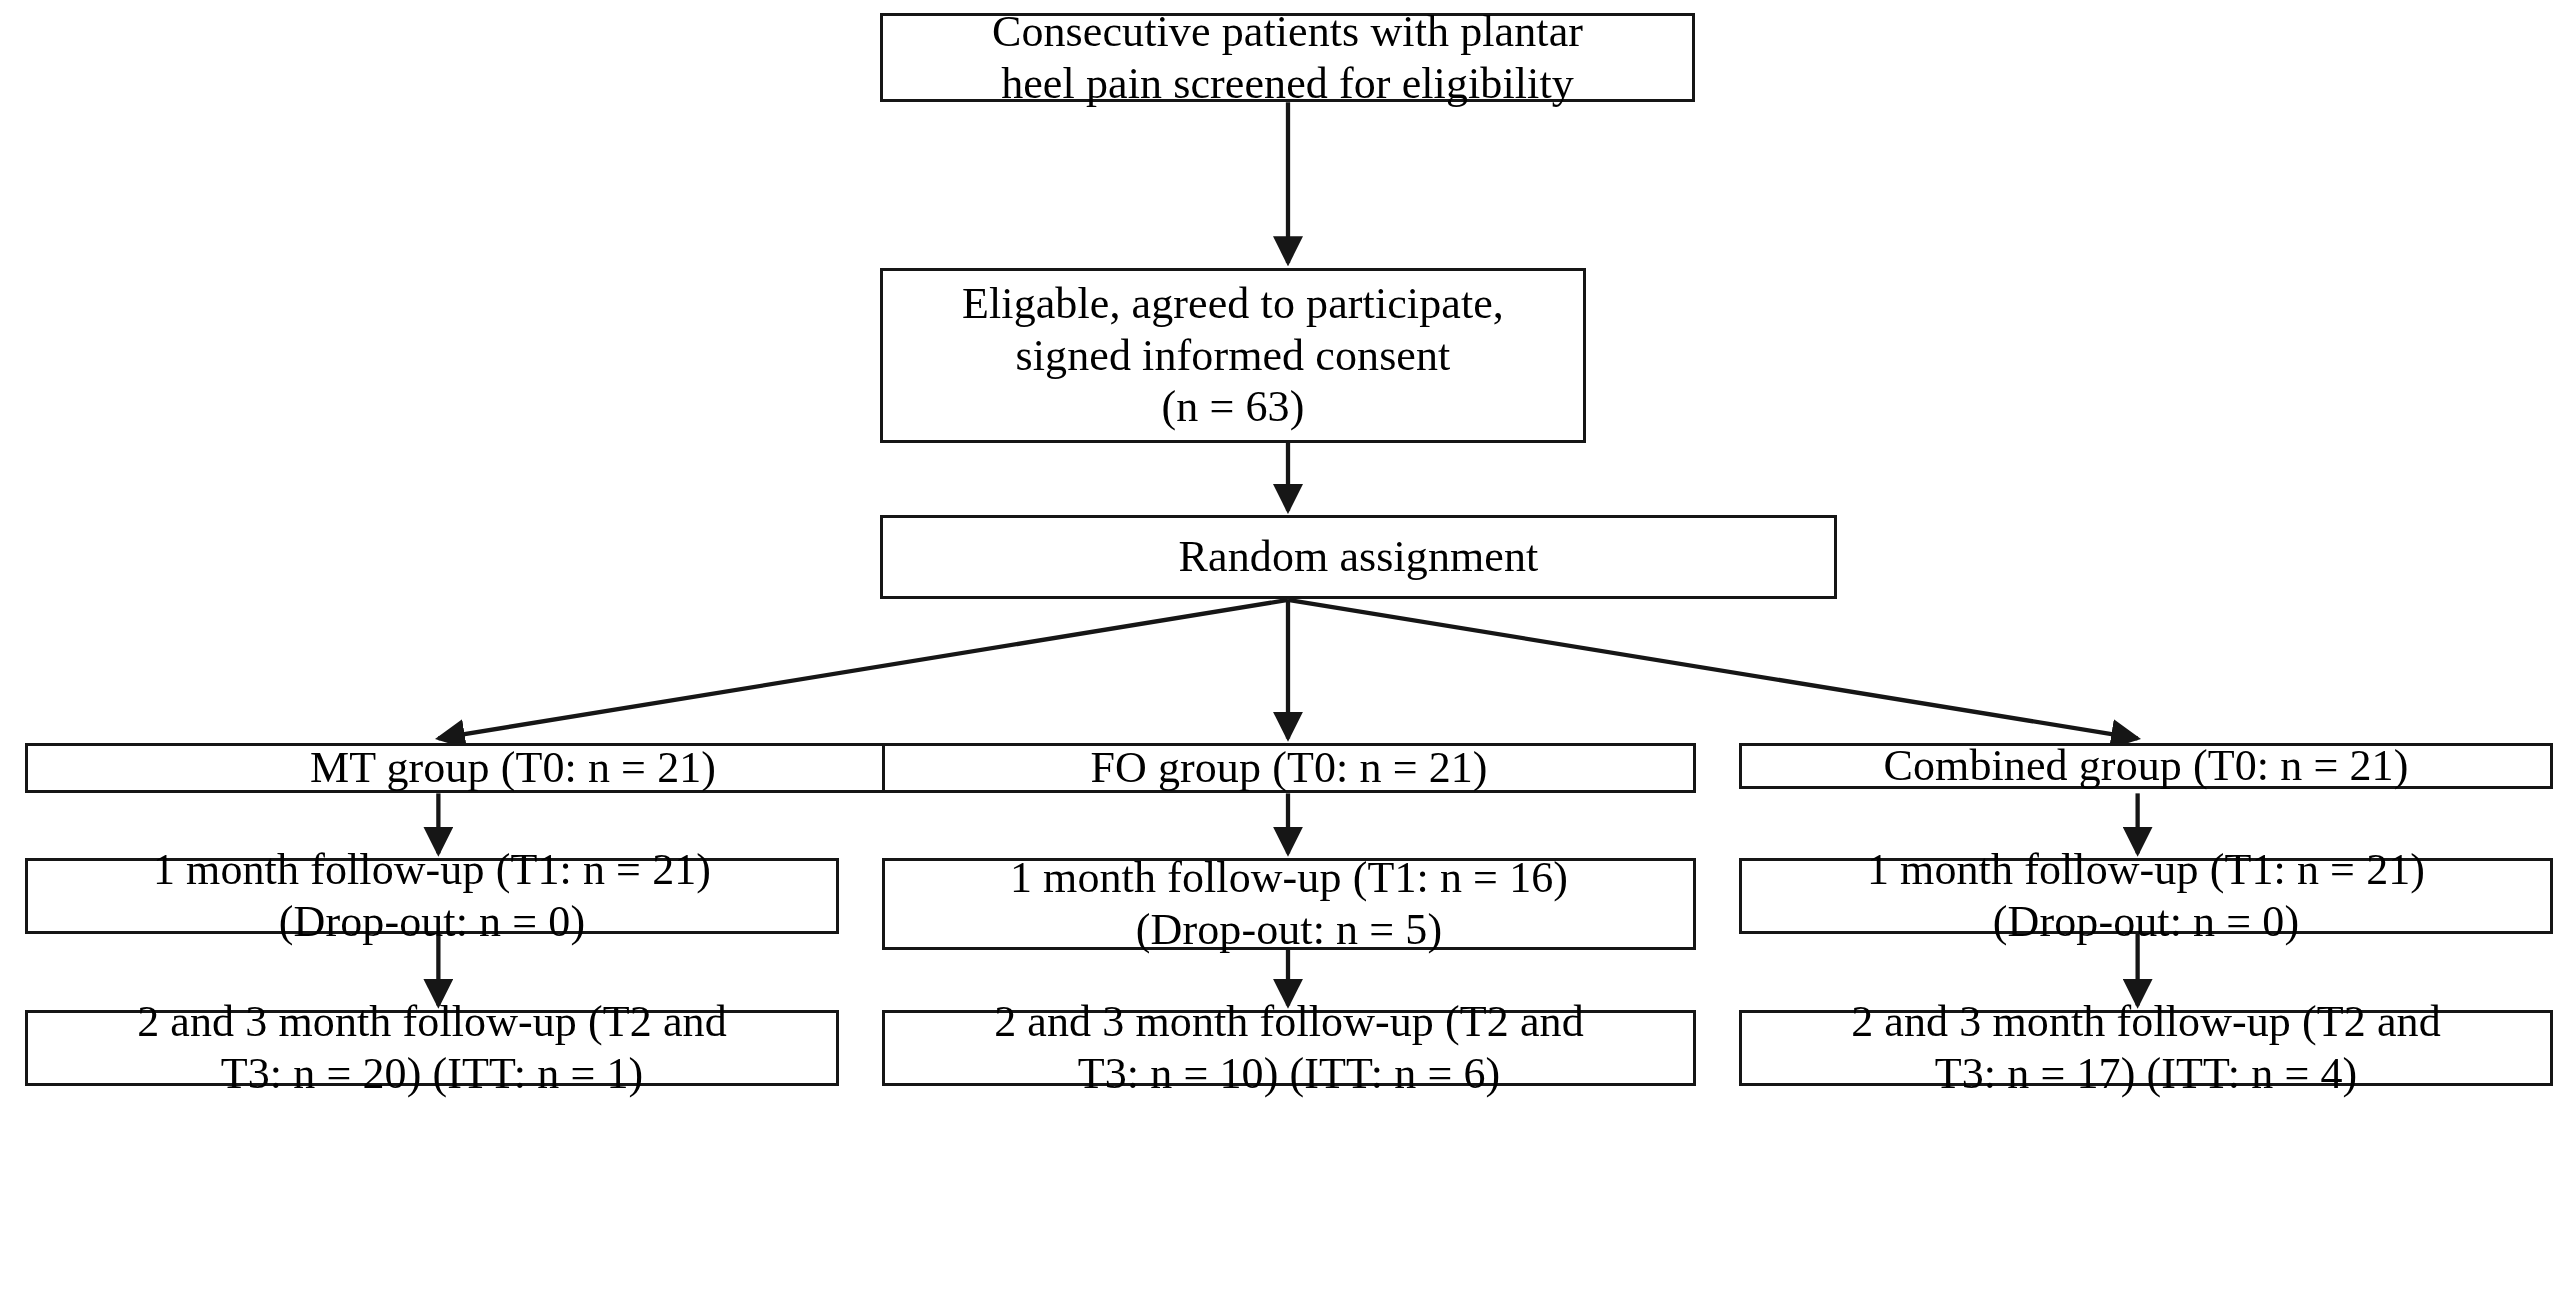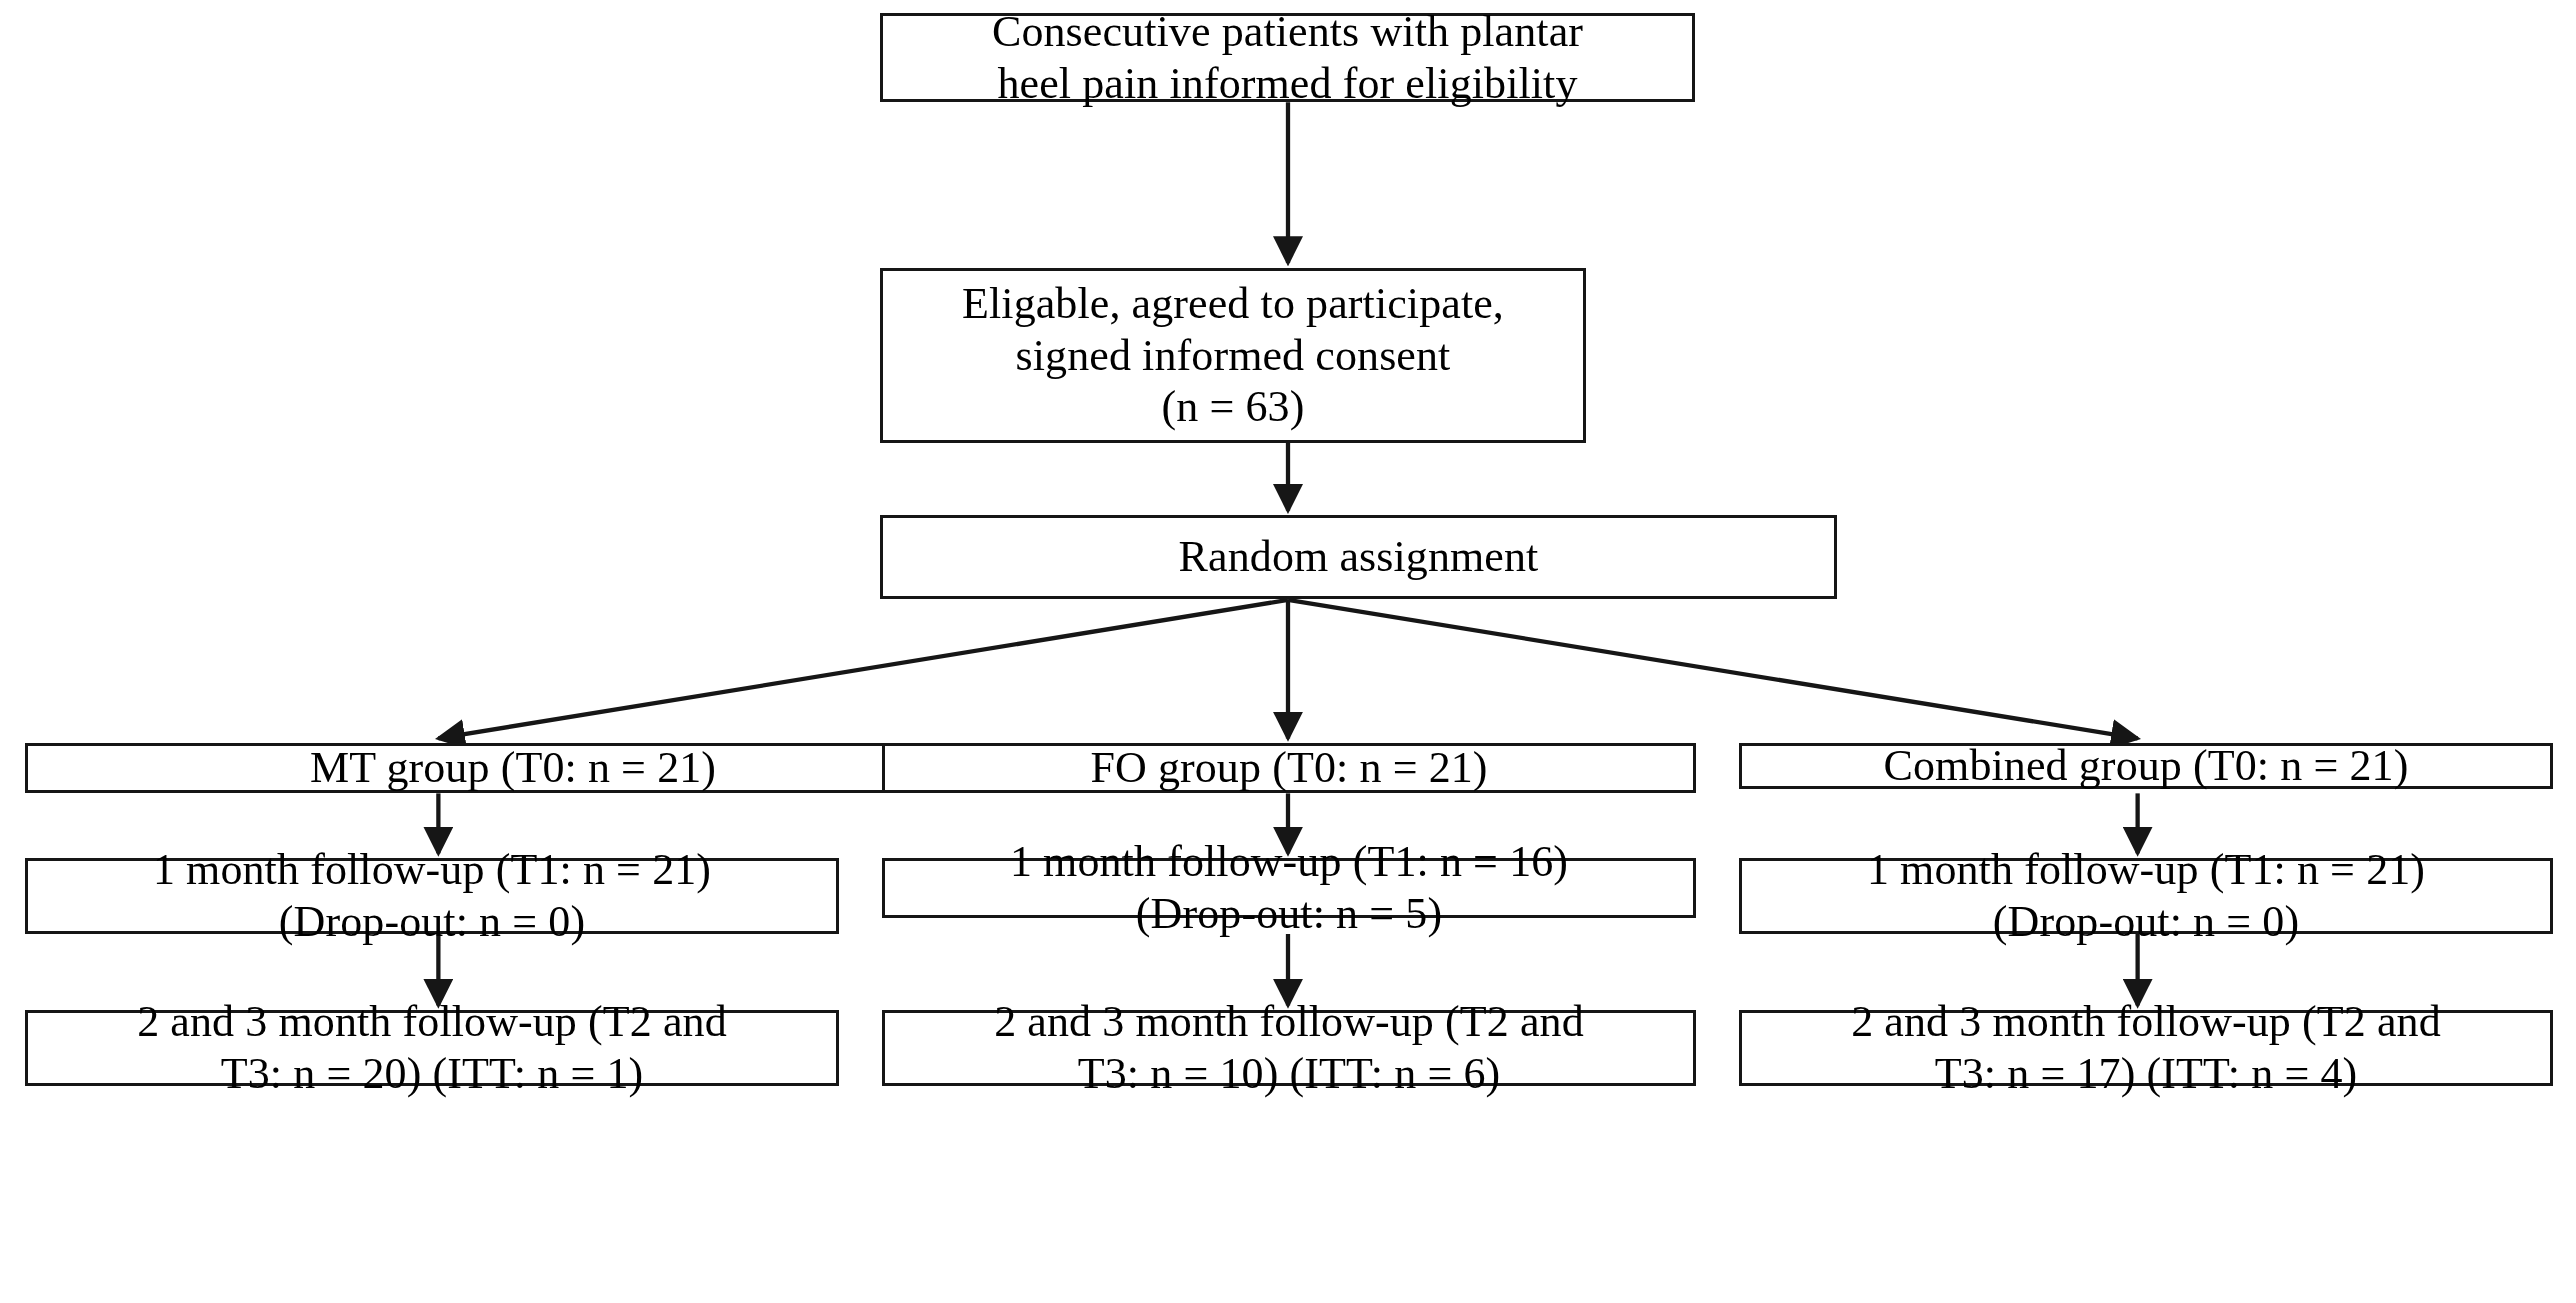--- a/index.html
+++ b/index.html
@@ -37,21 +37,21 @@
   #node-eligible   { left: 880px; top: 268px;  width: 706px; height: 175px; }
   #node-random     { left: 880px; top: 515px;  width: 957px; height: 84px; }
 
   
   #node-mt-group       { left: 25px;   top: 743px; width: 976px; height: 50px; }
   #node-fo-group       { left: 882px; top: 743px; width: 814px; height: 50px; }
   #node-combined-group { left: 1739px; top: 743px; width: 814px; height: 46px; }
 
   
   #node-mt-t1       { left: 25px;   top: 858px; width: 814px; height: 76px; }
-  #node-fo-t1       { left: 882px; top: 858px; width: 814px; height: 60px; }
+  #node-fo-t1       { left: 882px; top: 858px; width: 814px; height: 92px; }
   #node-combined-t1 { left: 1739px; top: 858px; width: 814px; height: 76px; }
 
   
   #node-mt-t23       { left: 25px;   top: 1010px; width: 814px; height: 76px; }
   #node-fo-t23       { left: 882px; top: 1010px; width: 814px; height: 76px; }
   #node-combined-t23 { left: 1739px; top: 1010px; width: 814px; height: 76px; }
 
   
   #connectors {
     position: absolute;
@@ -86,21 +86,21 @@
     <line x1="614" y1="1111" x2="614" y2="1195" stroke="#161616" stroke-width="6" marker-end="url(#arrowhead)"></line>
     <line x1="1804" y1="1111" x2="1804" y2="1195" stroke="#161616" stroke-width="6" marker-end="url(#arrowhead)"></line>
     <line x1="2994" y1="1111" x2="2994" y2="1195" stroke="#161616" stroke-width="6" marker-end="url(#arrowhead)"></line>
 
     <line x1="614" y1="1308" x2="614" y2="1408" stroke="#161616" stroke-width="6" marker-end="url(#arrowhead)"></line>
     <line x1="1804" y1="1308" x2="1804" y2="1408" stroke="#161616" stroke-width="6" marker-end="url(#arrowhead)"></line>
     <line x1="2994" y1="1308" x2="2994" y2="1408" stroke="#161616" stroke-width="6" marker-end="url(#arrowhead)"></line>
   </svg>
 
   <div class="node" id="node-screened">Consecutive patients with plantar
-heel pain informed for eligibility</div>
+heel pain screened for eligibility</div>
 
   <div class="node" id="node-eligible">Eligable, agreed to participate,
 signed informed consent
 (n = 63)</div>
 
   <div class="node" id="node-random">Random assignment</div>
 
   <div class="node" id="node-mt-group">MT group (T0: n = 21)</div>
   <div class="node" id="node-fo-group">FO group (T0: n = 21)</div>
   <div class="node" id="node-combined-group">Combined group (T0: n = 21)</div>

